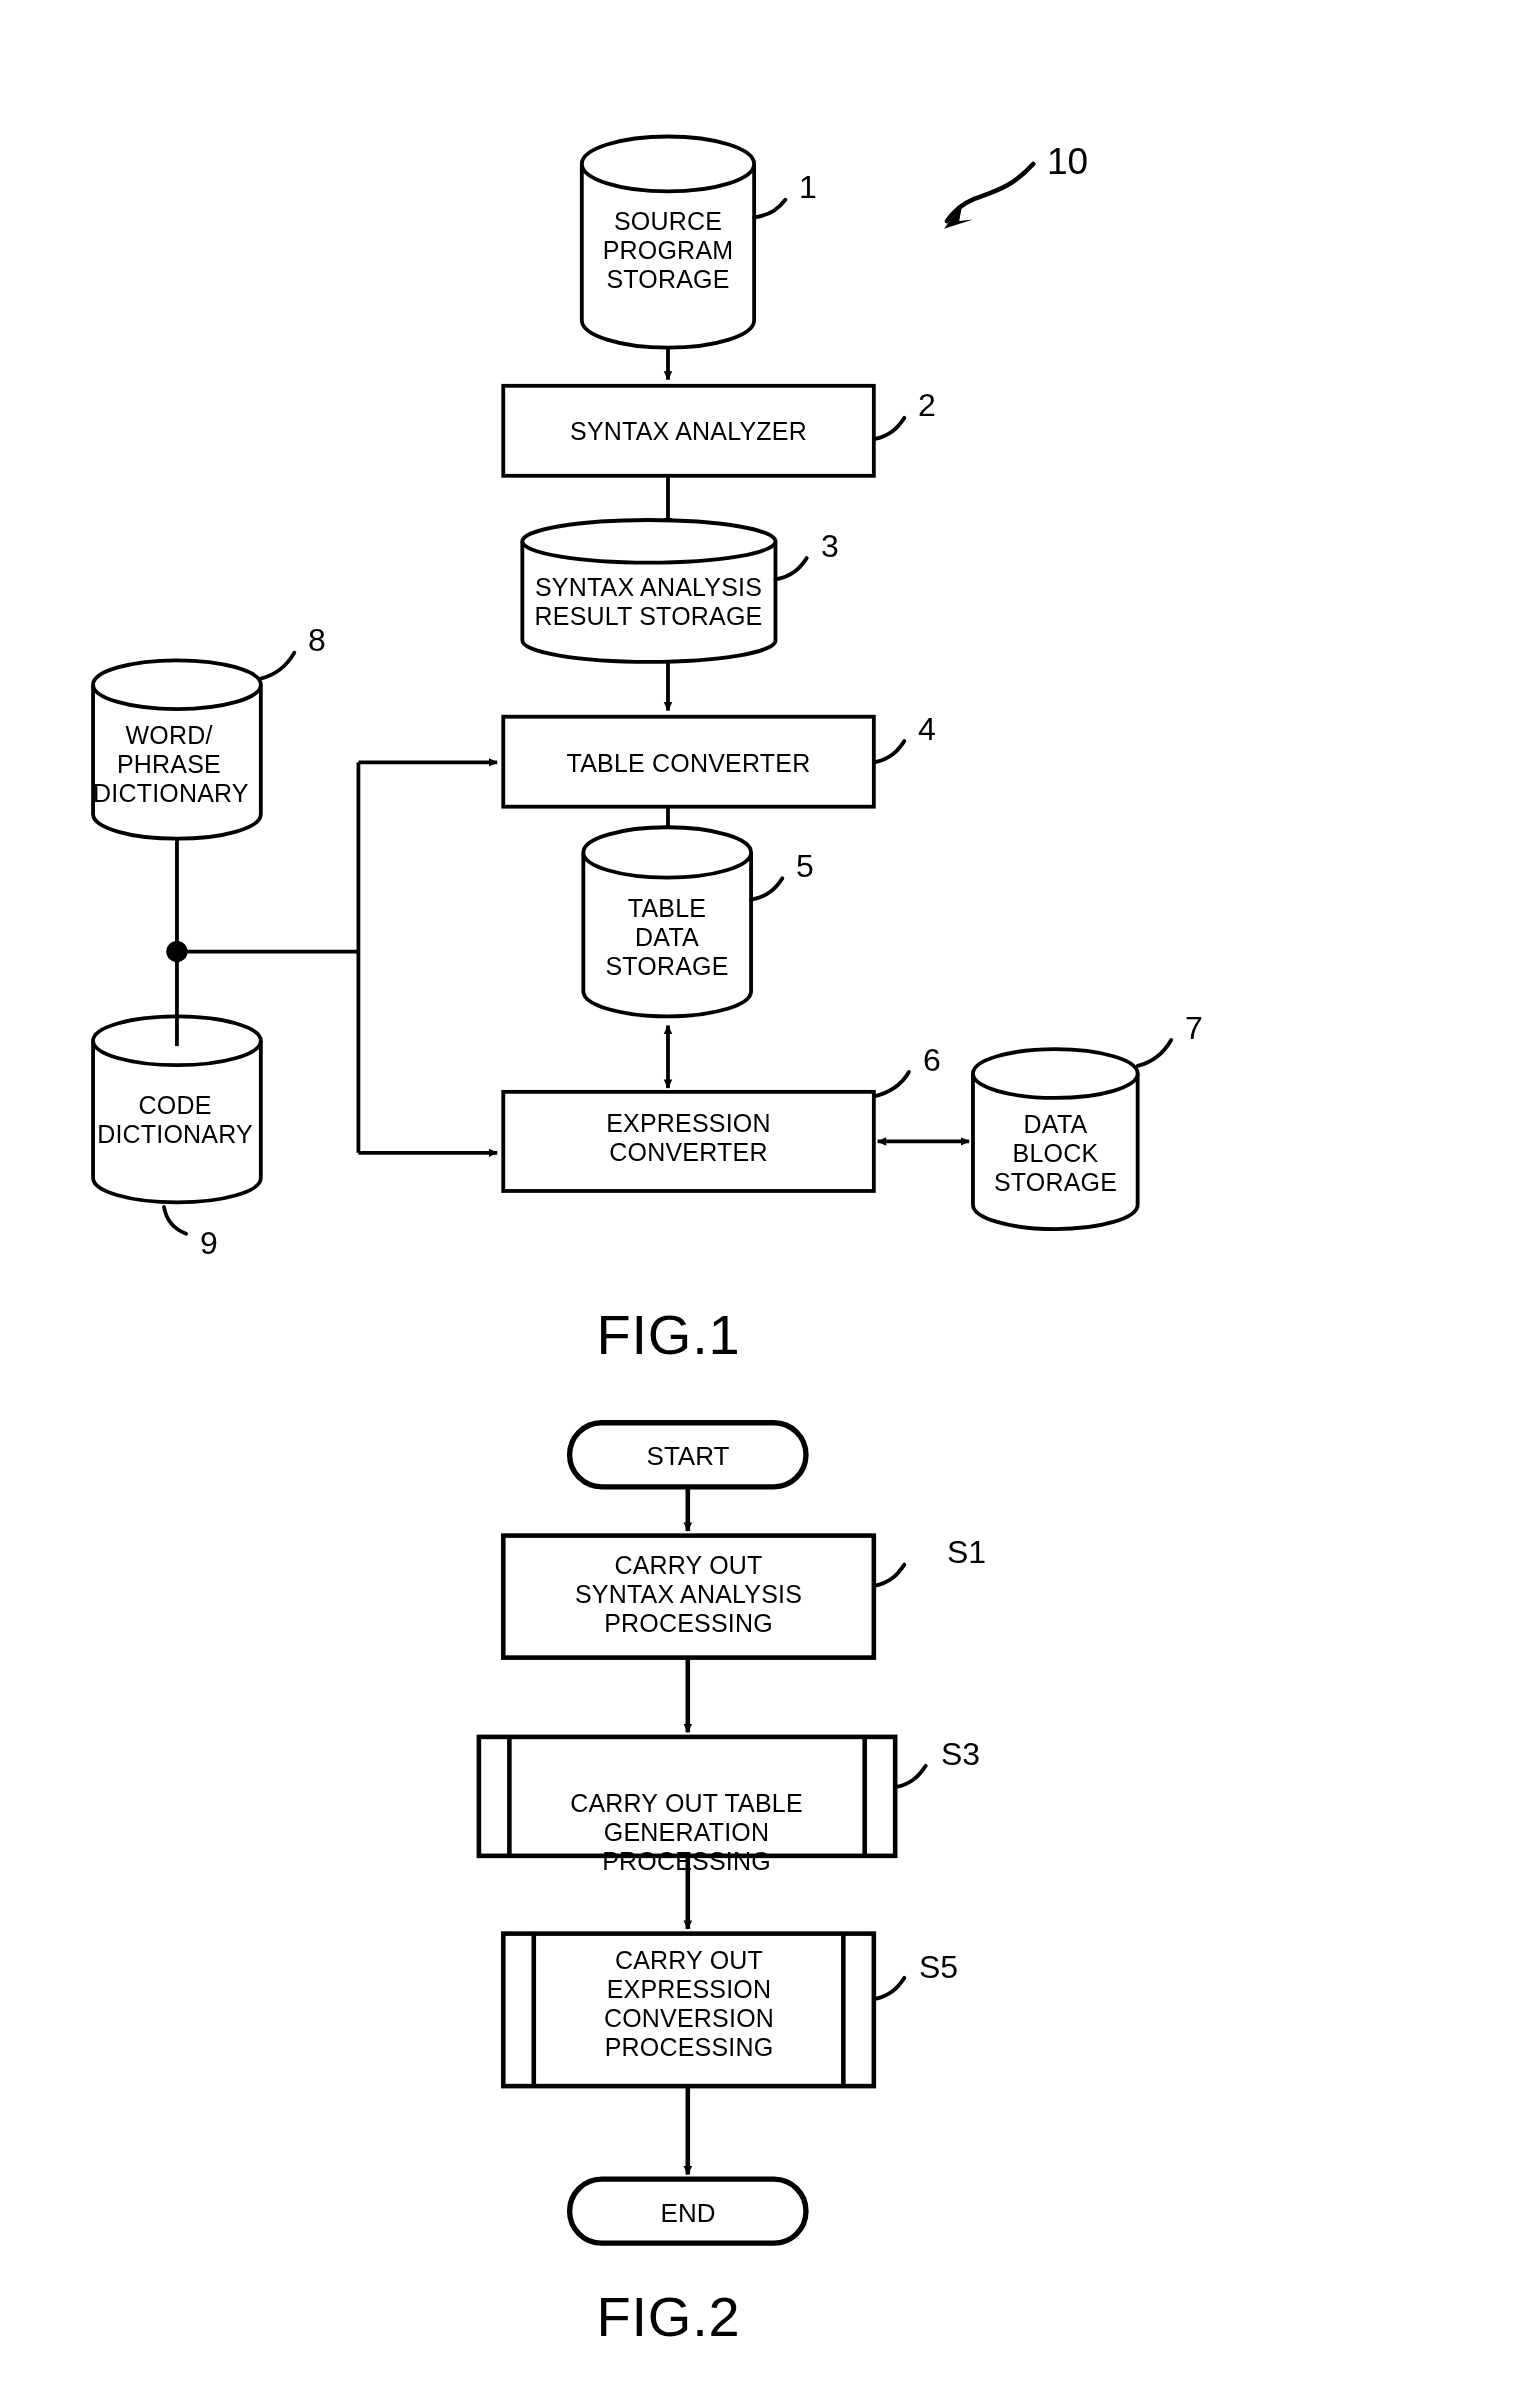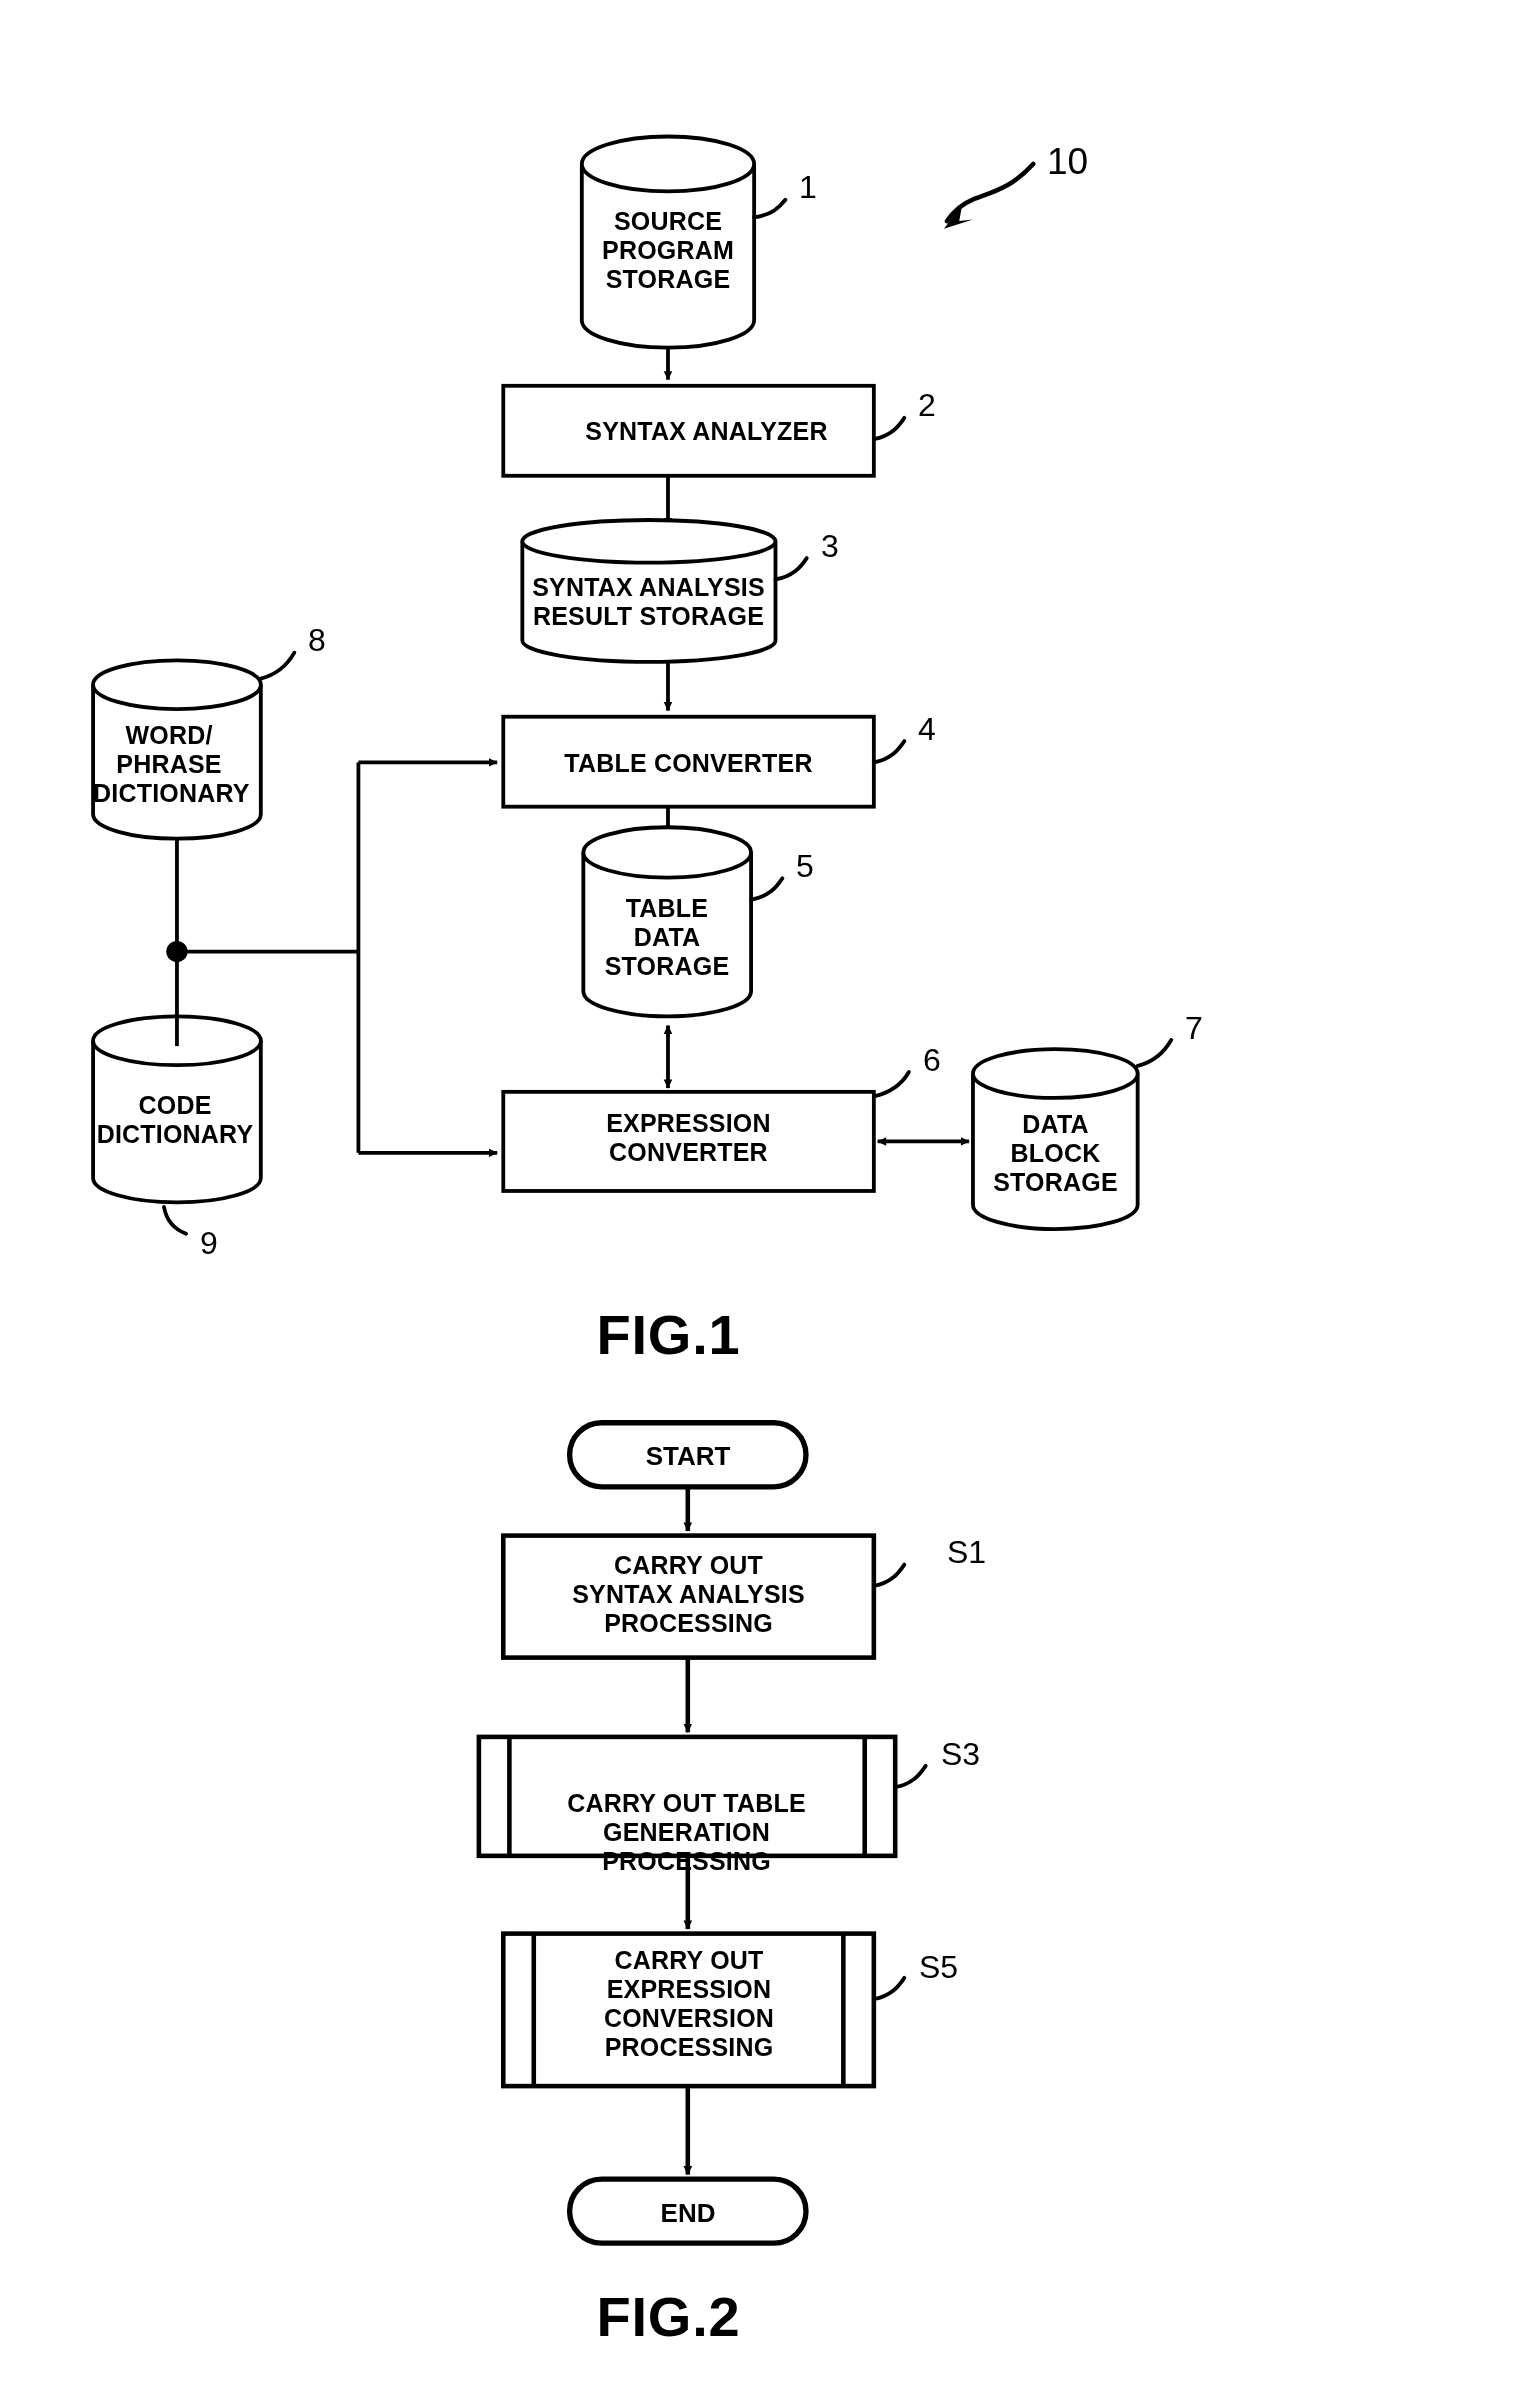--- a/index.html
+++ b/index.html
@@ -23,21 +23,20 @@
   }
   .lbl {
     position: absolute;
     text-align: center;
     line-height: 1.16;
     font-family: "Liberation Sans", sans-serif;
     color: #000;
     white-space: pre-line;
     pointer-events: none;
     user-select: none;
-    font-weight: bold;
   }
   .node-text { font-size: 25px; letter-spacing: 0.2px; }
   .ref-num { font-size: 32px; font-weight: 400; }
   .fig-cap { font-size: 56px; letter-spacing: 0.8px; }
   .term-text { font-size: 26px; }
 </style>
 </head>
 <body>
 
 <svg id="canvas" viewBox="0 0 2017 3149" xmlns="http://www.w3.org/2000/svg">
@@ -167,21 +166,21 @@
       <rect x="747" y="2858" width="310" height="84" rx="42" ry="42" fill="#fff" stroke="#000" stroke-width="7"></rect>
     </g>
   </g>
 </svg>
 
 <div class="lbl node-text" style="left:582px; top:207px; width:172px;">SOURCE
 PROGRAM
 STORAGE</div>
 <div class="lbl ref-num" style="left:785px; top:169px; width:46px;">1</div>
 
-<div class="lbl node-text" style="left:503px; top:417px; width:371px;padding-left:18px;">SYNTAX ANALYZER</div>
+<div class="lbl node-text" style="left:503px; top:417px; width:371px;">SYNTAX ANALYZER</div>
 <div class="lbl ref-num" style="left:904px; top:387px; width:46px;">2</div>
 
 <div class="lbl node-text" style="left:522px; top:573px; width:253px;">SYNTAX ANALYSIS
 RESULT STORAGE</div>
 <div class="lbl ref-num" style="left:807px; top:528px; width:46px;">3</div>
 
 <div class="lbl node-text" style="left:503px; top:749px; width:371px;">TABLE CONVERTER</div>
 <div class="lbl ref-num" style="left:904px; top:711px; width:46px;">4</div>
 
 <div class="lbl node-text" style="left:583px; top:894px; width:168px;">TABLE

